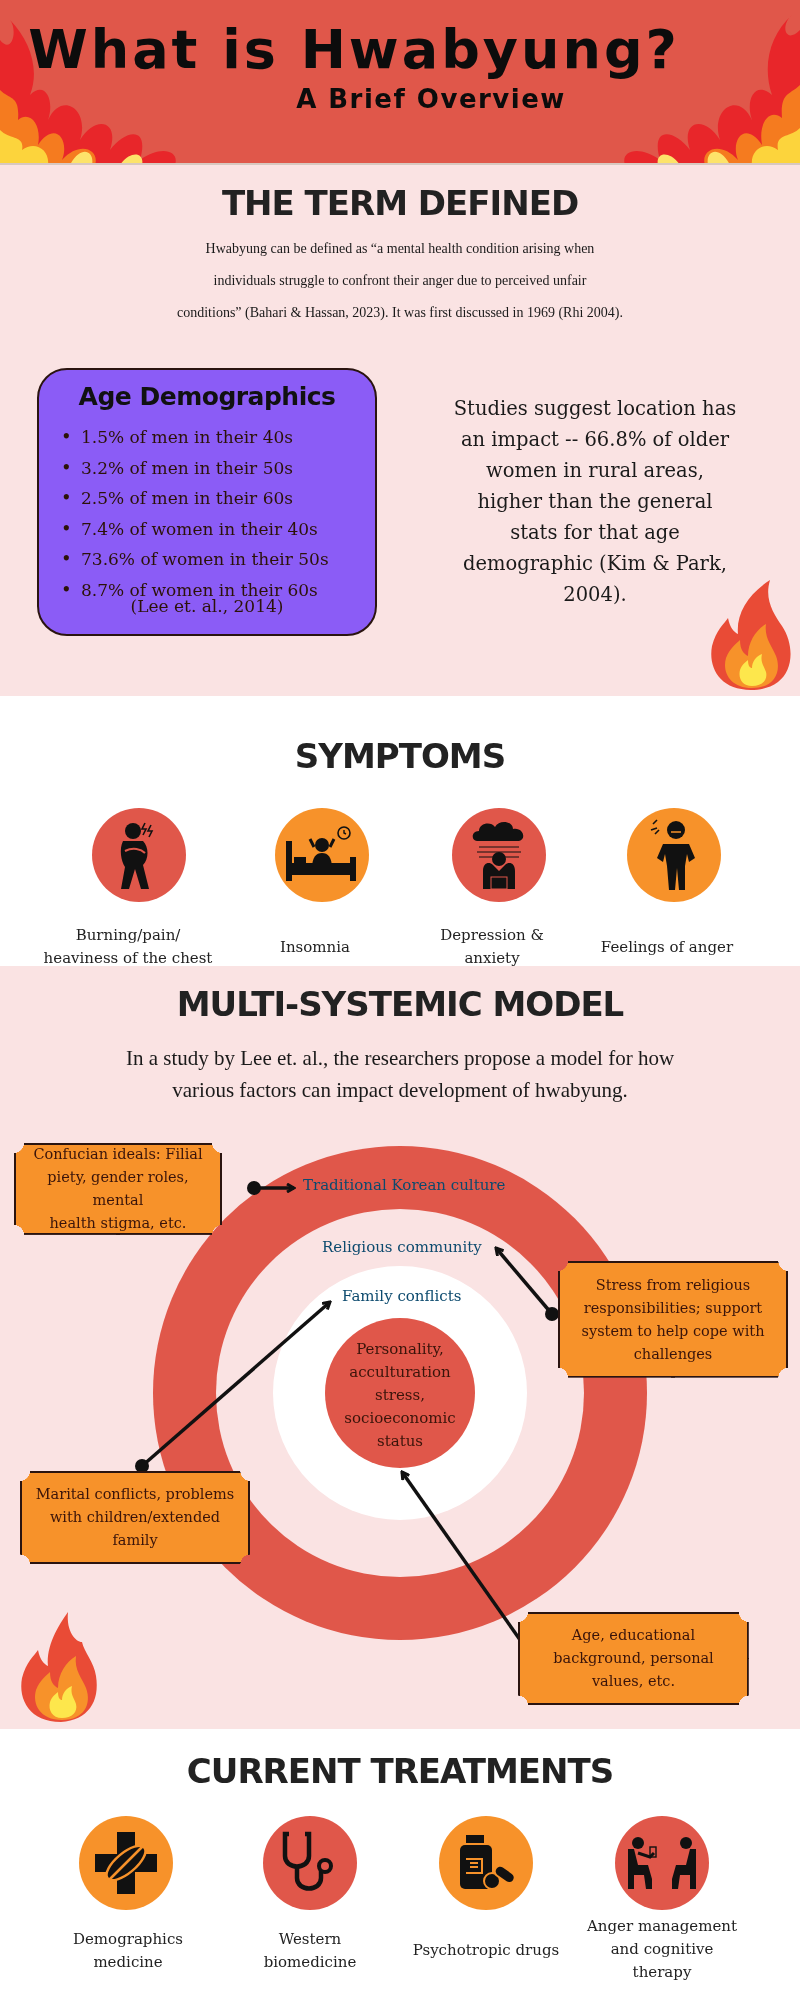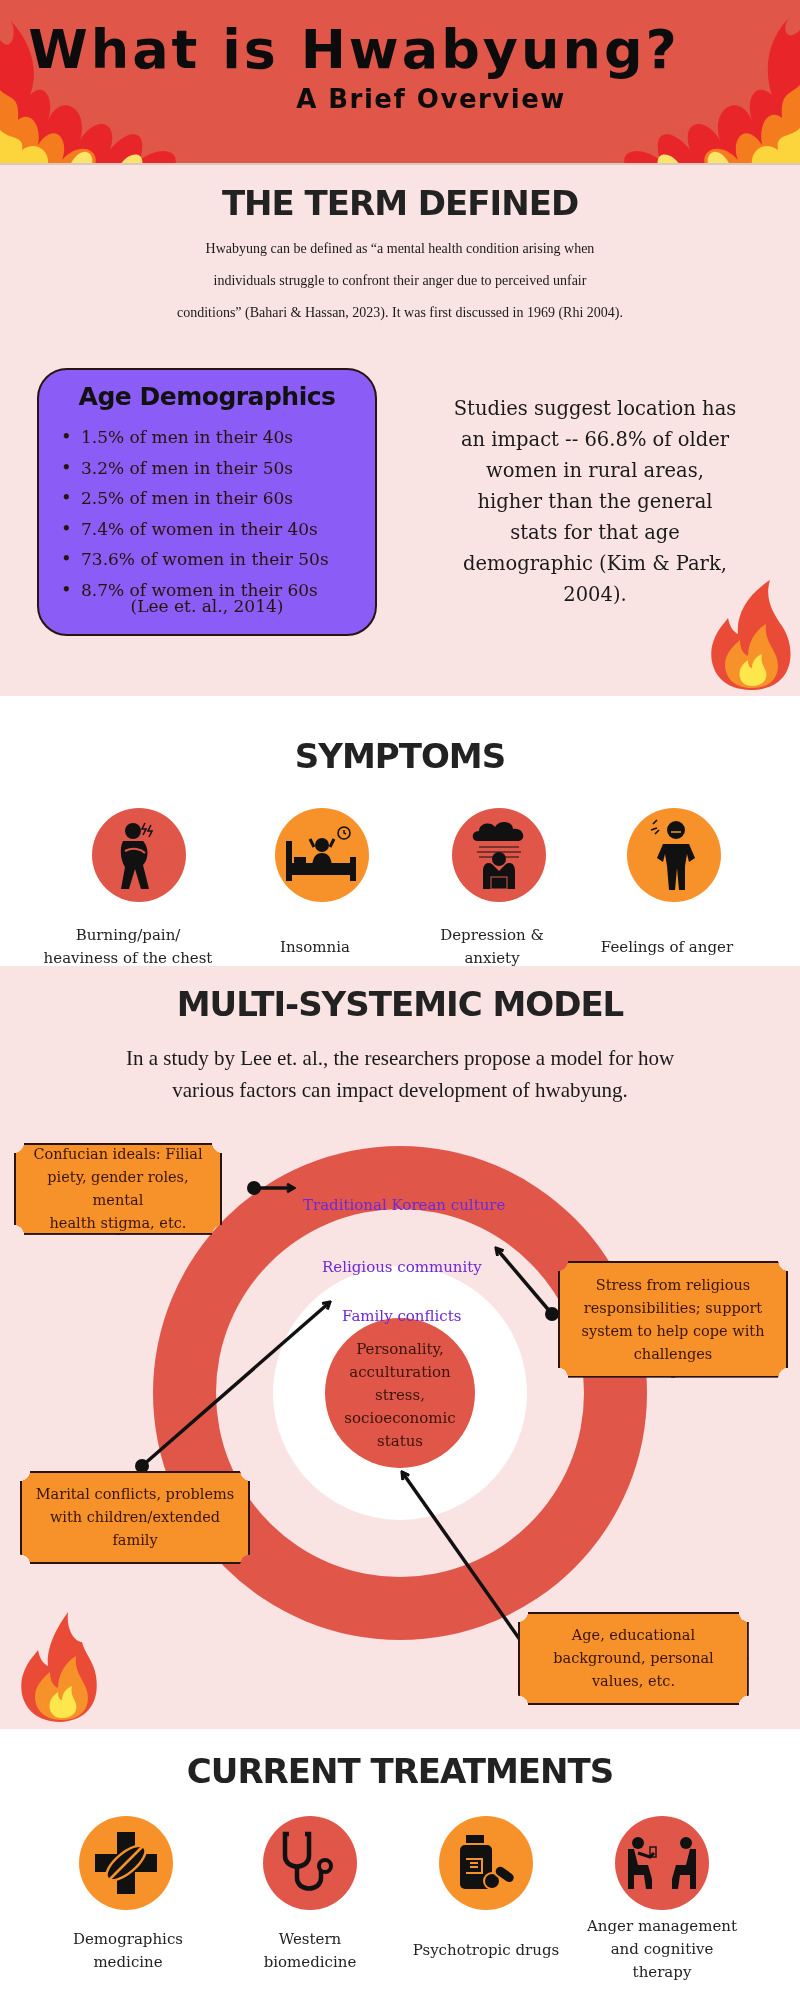--- a/index.html
+++ b/index.html
@@ -40,21 +40,21 @@
   .c-red { background: #e0574a; }
   .c-orange { background: #f7922a; }
   .item-label { width: 200px; text-align: center; font-family: "DejaVu Serif", serif; font-size: 15px; line-height: 23px; color: #222; }
 
   
   .ticket { background: #f7922a; border: 2px solid #2a1410; text-align: center; font-family: "DejaVu Serif", serif; font-size: 14.5px; line-height: 23px; color: #3a140a; display: flex; align-items: center; justify-content: center; padding: 0 10px;
     -webkit-mask: radial-gradient(circle 10px at 0 0, transparent 98%, #000 100%) top left / 51% 51% no-repeat,
                   radial-gradient(circle 10px at 100% 0, transparent 98%, #000 100%) top right / 51% 51% no-repeat,
                   radial-gradient(circle 10px at 0 100%, transparent 98%, #000 100%) bottom left / 51% 51% no-repeat,
                   radial-gradient(circle 10px at 100% 100%, transparent 98%, #000 100%) bottom right / 51% 51% no-repeat; }
-  .ring-label { font-family: "DejaVu Serif", serif; font-size: 15px; color: #6d28d9; white-space: nowrap; margin-top: 20px; }
+  .ring-label { font-family: "DejaVu Serif", serif; font-size: 15px; color: #0c4a6e; white-space: nowrap; }
   #core-text { text-align: center; font-family: "DejaVu Serif", serif; font-size: 15px; line-height: 23px; color: #3a140a; }
 </style>
 </head>
 <body>
 
 <div id="header" class="abs">
   <svg class="abs flames" style="left:0" viewBox="0 0 260 165">
     <path d="M0 165 L0 40 C12 55 18 30 10 20 C30 40 40 70 30 95 C45 80 55 100 48 120 C62 90 90 110 80 140 C95 115 120 120 110 150 C125 130 150 125 140 160 C160 145 180 150 175 165 Z" fill="#e8262a"></path>
     <path d="M0 165 L0 90 C10 100 20 95 18 120 C30 110 42 125 38 145 C55 120 70 140 62 160 C80 140 100 150 95 165 Z" fill="#f57b1f"></path>
     <path d="M0 165 L0 130 C10 140 25 135 22 150 C35 140 50 150 48 165 Z" fill="#fcd43c"></path>

